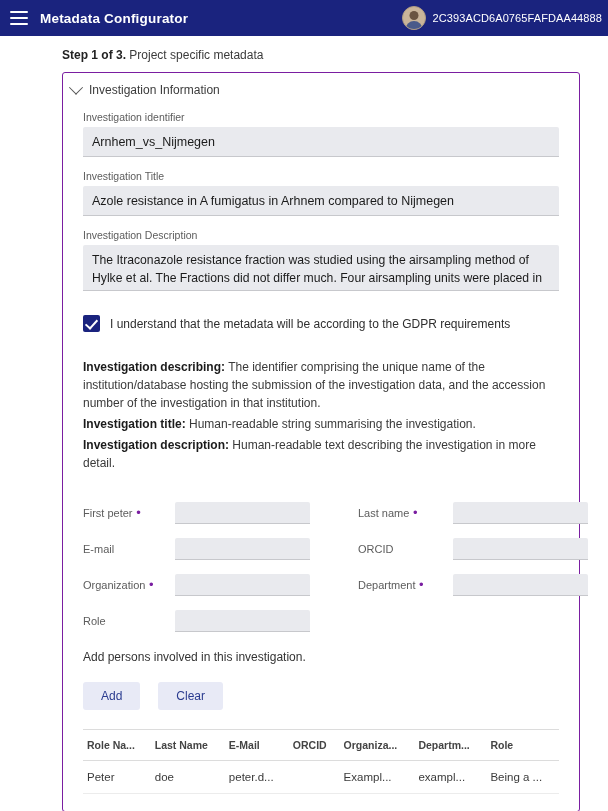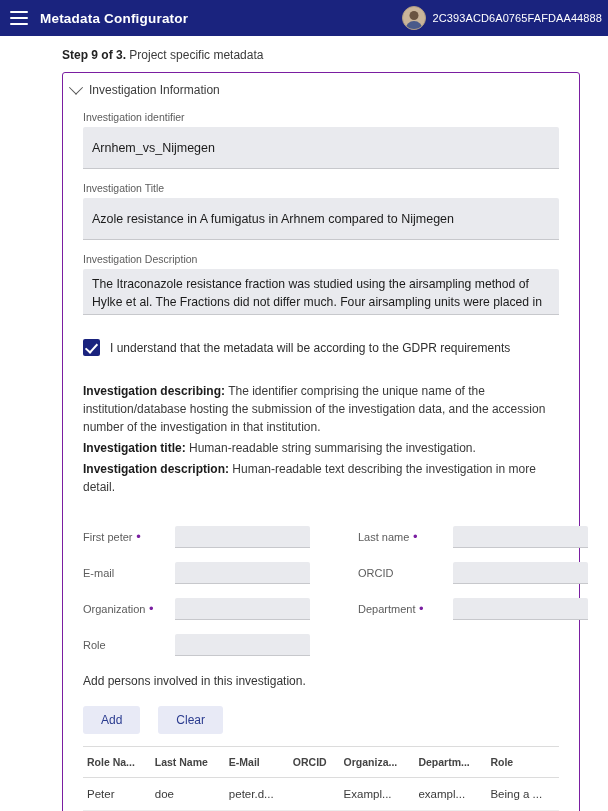--- a/index.html
+++ b/index.html
@@ -93,21 +93,21 @@
     font-size: 10.5px;
     color: #5c5c5c;
     margin-bottom: 4px;
   }
   .input-filled {
     background: #e9eaee;
     border: none;
     border-bottom: 1px solid #c7c8cc;
     border-radius: 2px 2px 0 0;
     width: 100%;
-    height: 42px;
+    height: 30px;
     padding: 12px 9px;
     font-size: 12.5px;
     color: #1b1b1b;
     font-family: "Liberation Sans", sans-serif;
   }
   .textarea-filled {
     background: #e9eaee;
     border: none;
     border-bottom: 1px solid #c7c8cc;
     border-radius: 2px 2px 0 0;
@@ -168,21 +168,21 @@
     height: 22px;
     width: 100%;
     font-size: 12px;
     padding: 0 6px;
     font-family: "Liberation Sans", sans-serif;
   }
   .spacer-col { }
 
   .addpersons { font-size: 12px; color: #333; margin: 18px 0 18px 0; }
 
-  .btn-row { display: flex; gap: 18px; margin-bottom: 12px; }
+  .btn-row { display: flex; gap: 18px; margin-bottom: 19px; }
   .flat-btn {
     background: #e8eaf6;
     color: #2a3b8f;
     border: none;
     border-radius: 3px;
     font-size: 12px;
     padding: 7px 18px;
     cursor: pointer;
     font-family: "Liberation Sans", sans-serif;
   }
@@ -220,21 +220,21 @@
   <div class="app-title">Metadata Configurator</div>
   <div class="user-zone">
     <div class="avatar"></div>
     <div class="user-id">2C393ACD6A0765FAFDAA44888</div>
   </div>
 </div>
 
 <div class="page">
 
   <div class="step-line">
-    <b>Step 9 of 3.</b>
+    <b>Step 1 of 3.</b>
     <span>Project specific metadata</span>
   </div>
 
   <div class="panel">
 
     <div class="panel-header">
       <div class="chev"></div>
       <div>Investigation Information</div>
     </div>
 

